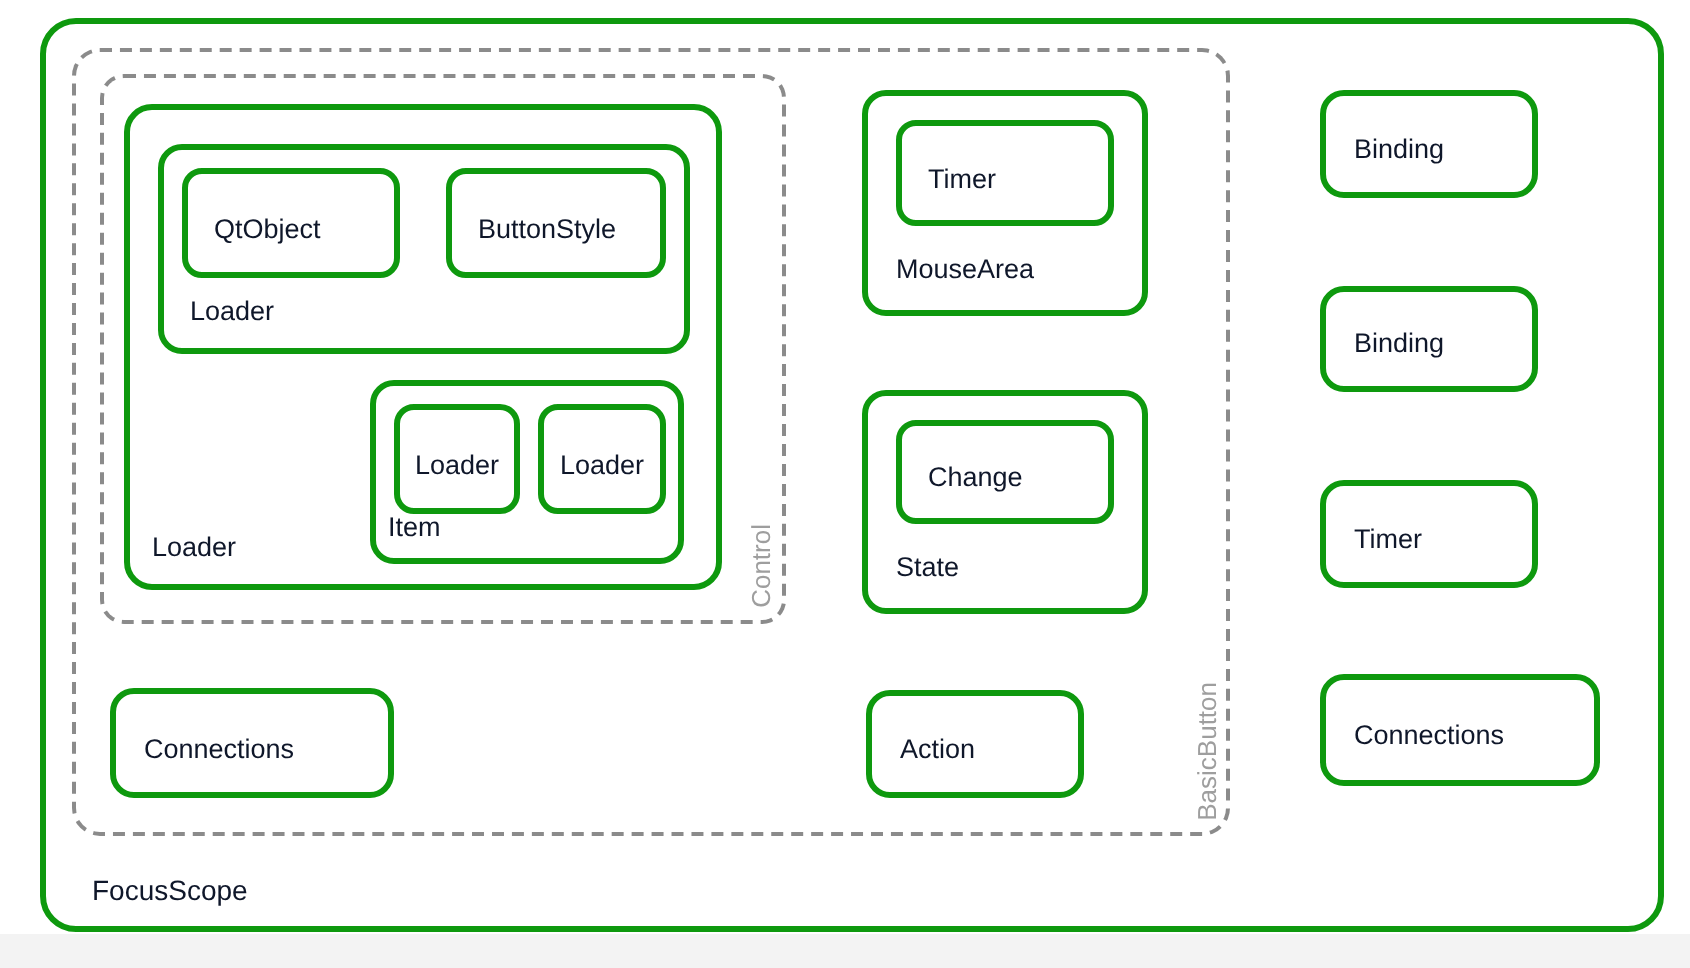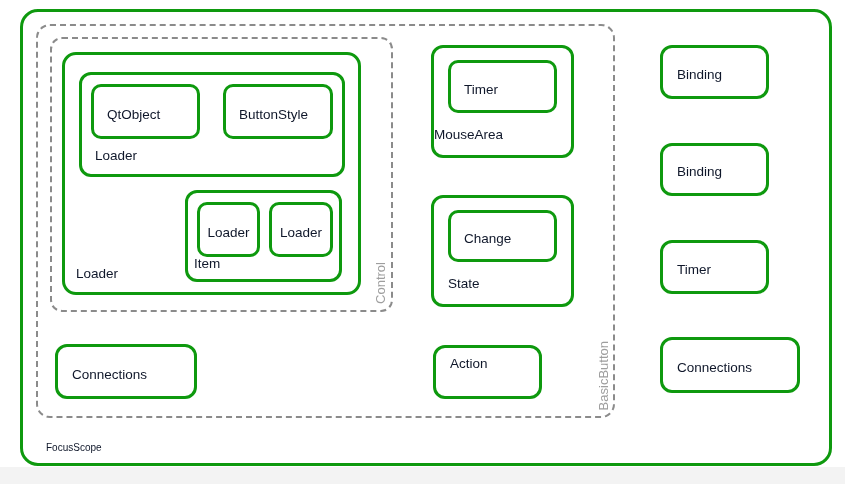--- a/index.html
+++ b/index.html
@@ -28,21 +28,21 @@
   .r14{border-radius:14px;}
   .r12{border-radius:12px;}
   .r10{border-radius:10px;}
   .lbl{
     position:absolute;
     font-size:13.5px;
     color:#0f172a;
     white-space:nowrap;
     line-height:1.2;
   }
-  .lbl-big{font-size:10px;text-align:center;}
+  .lbl-big{font-size:14px;text-align:center;}
   .lbl-center{
     left:0;right:0;
     text-align:center;
   }
   .vlabel{
     position:absolute;
     writing-mode:vertical-rl;
     transform:rotate(180deg);
     font-size:13px;
     color:#9e9e9e;
@@ -115,35 +115,35 @@
           <span class="lbl" style="left:11px;bottom:10px;">Loader</span>
         </div>
 
         <span class="vlabel" style="right:4px;bottom:6px;">Control</span>
       </div>
 
       <div id="mousearea" class="box solid r12">
         <div id="mousearea-timer" class="box solid r10">
           <span class="lbl" style="left:13px;bottom:12px;">Timer</span>
         </div>
-        <span class="lbl" style="left:0;bottom:12px;">MouseArea</span>
+        <span class="lbl" style="left:14px;bottom:12px;">MouseArea</span>
       </div>
 
       <div id="state" class="box solid r12">
         <div id="state-change" class="box solid r10">
           <span class="lbl" style="left:13px;bottom:12px;">Change</span>
         </div>
         <span class="lbl" style="left:14px;bottom:12px;">State</span>
       </div>
 
       <div id="connections-left" class="box solid r12">
         <span class="lbl" style="left:14px;bottom:13px;">Connections</span>
       </div>
       <div id="action" class="box solid r12">
-        <span class="lbl" style="left:14px;bottom:24px;">Action</span>
+        <span class="lbl" style="left:14px;bottom:13px;">Action</span>
       </div>
 
       <span class="vlabel" style="right:3px;bottom:6px;">BasicButton</span>
     </div>
 
     <div id="binding-1" class="box solid r12">
       <span class="lbl" style="left:14px;bottom:13px;">Binding</span>
     </div>
     <div id="binding-2" class="box solid r12">
       <span class="lbl" style="left:14px;bottom:13px;">Binding</span>

